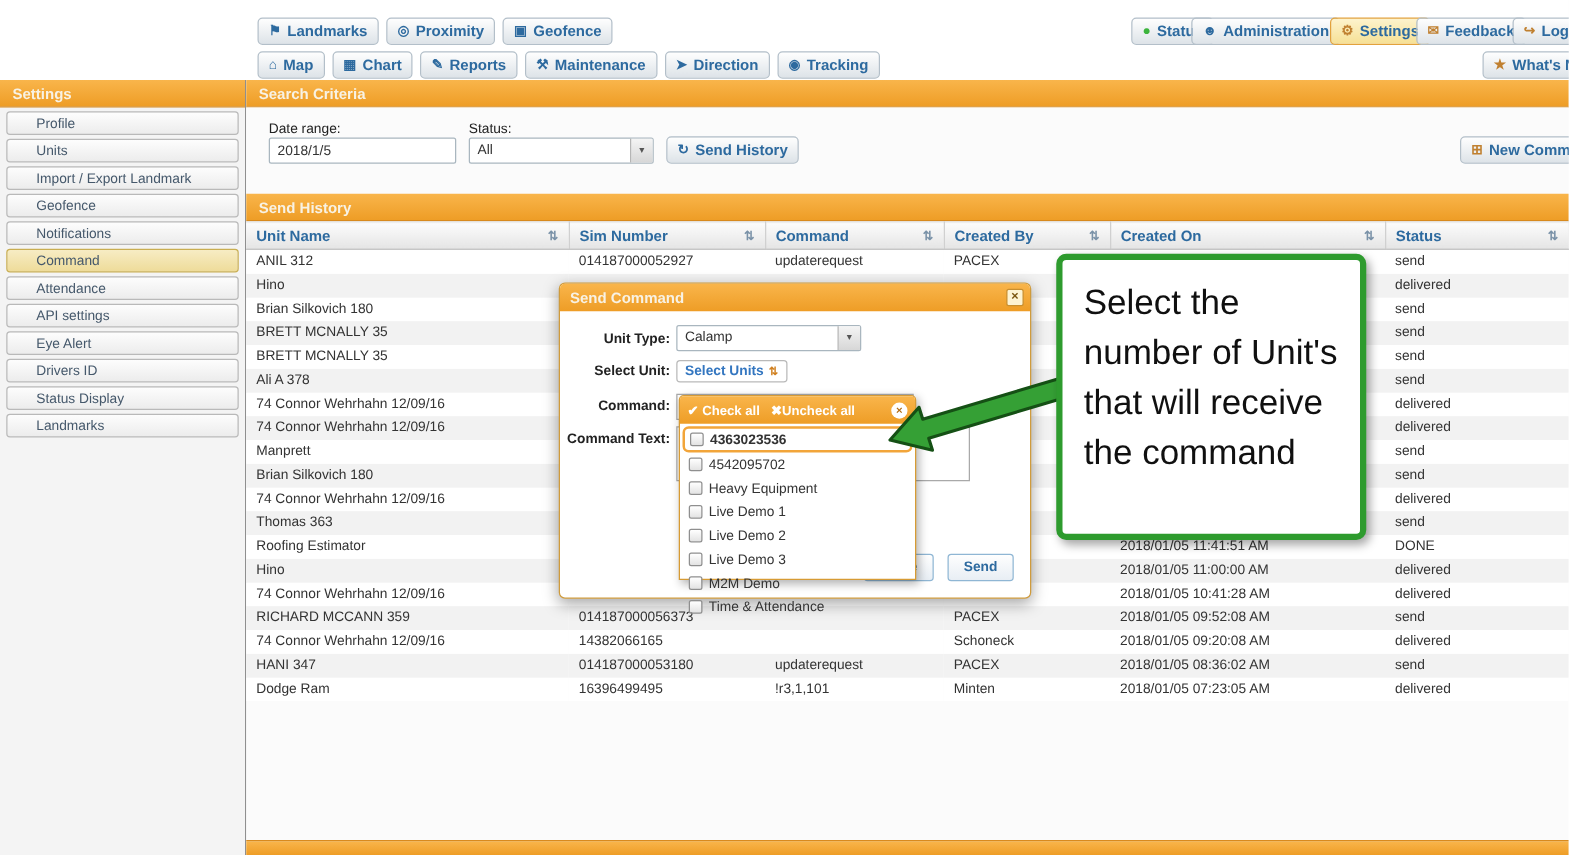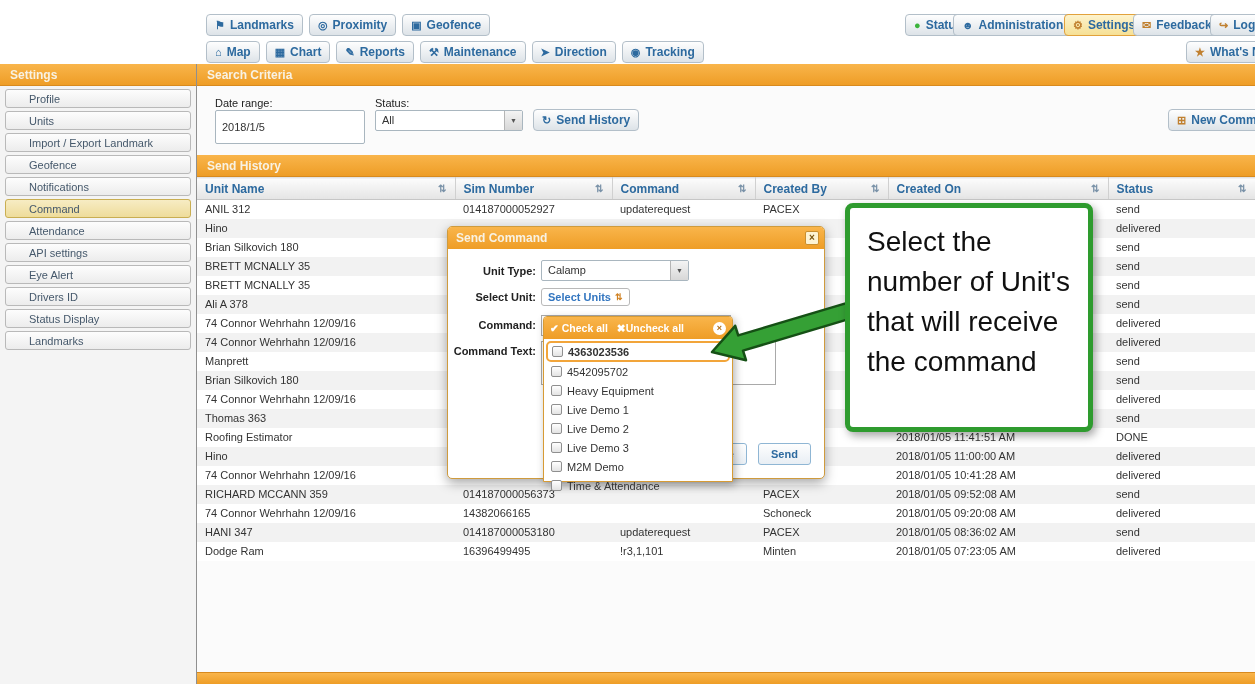--- a/index.html
+++ b/index.html
@@ -27,21 +27,21 @@
     display:flex; align-items:stretch; width:148px; height:21px;
     border:1px solid #a9b6bf; border-radius:2px; background:#fff; cursor:pointer;
   }
   .combo-text { flex:1; padding:3px 6px; font-size:11px; color:#333; }
   .combo-arrow {
     width:18px; display:flex; align-items:center; justify-content:center;
     background:linear-gradient(#f4f4f4,#d7d7d7); border-left:1px solid #b5b5b5;
     font-size:7px; color:#555;
   }
   .text-input {
-    width:150px; height:34px; border:1px solid #a9b6bf; border-radius:2px;
+    width:150px; height:21px; border:1px solid #a9b6bf; border-radius:2px;
     background:#fff; padding:2px 6px; font-size:11px; color:#333;
     font-family:"Liberation Sans", sans-serif;
   }
 
   
   .nav-left1 { position:absolute; left:206px; top:14px; display:flex; gap:6px; }
   .nav-left2 { position:absolute; left:206px; top:41px; display:flex; gap:6px; }
   .nav-abs { position:absolute; top:14px; }
   .nav-abs2 { position:absolute; top:41px; }
 
@@ -112,21 +112,21 @@
     font-family:"Liberation Sans", sans-serif; font-size:11px;
   }
   .m-btn {
     position:absolute; top:216px; height:22px; padding:3px 12px;
     border:1px solid #8fb6d4; border-radius:3px; background:linear-gradient(#fefefe,#e8eef4);
     color:#2d6a9f; font-weight:bold; font-size:11px; cursor:pointer;
   }
 
   
   .dd-panel {
-    position:absolute; left:543px; top:316px; width:190px; height:166px; z-index:40;
+    position:absolute; left:543px; top:316px; width:190px; height:148px; z-index:40;
     background:#fff; border:1px solid #d79b34; border-radius:4px 4px 0 0;
     box-shadow:2px 3px 8px rgba(0,0,0,.3);
   }
   .dd-header {
     height:22px; display:flex; align-items:center; gap:9px; padding:0 6px;
     background:linear-gradient(#f9b54b,#ee9d26); border-radius:3px 3px 0 0;
     color:#fff; font-size:10.5px; font-weight:bold; white-space:nowrap;
   }
   .dd-header .spacer { flex:1; }
   .dd-close {

